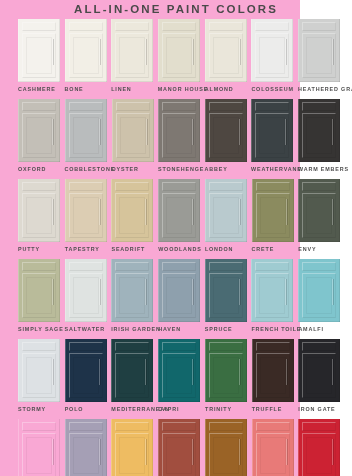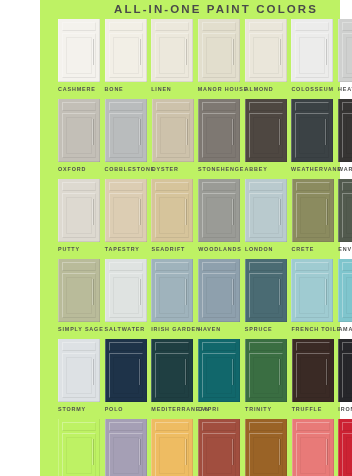--- a/index.html
+++ b/index.html
@@ -5,22 +5,21 @@
   * { margin:0; padding:0; box-sizing:border-box; }
   html,body {
     width:352px; height:476px;
     background:#ffffff;
     font-family:"Liberation Sans", sans-serif;
     overflow:hidden;
   }
   #page {
     position:relative;
     width:300px; height:476px;
-    background:#bef264;
-    margin-left:40px;
+    background:#f9a8d4;
   }
 
   
   .title {
     position:absolute;
     top:2px; left:0; width:352px;
     text-align:center;
     font-size:11.5px;
     font-weight:700;
     letter-spacing:2.1px;

